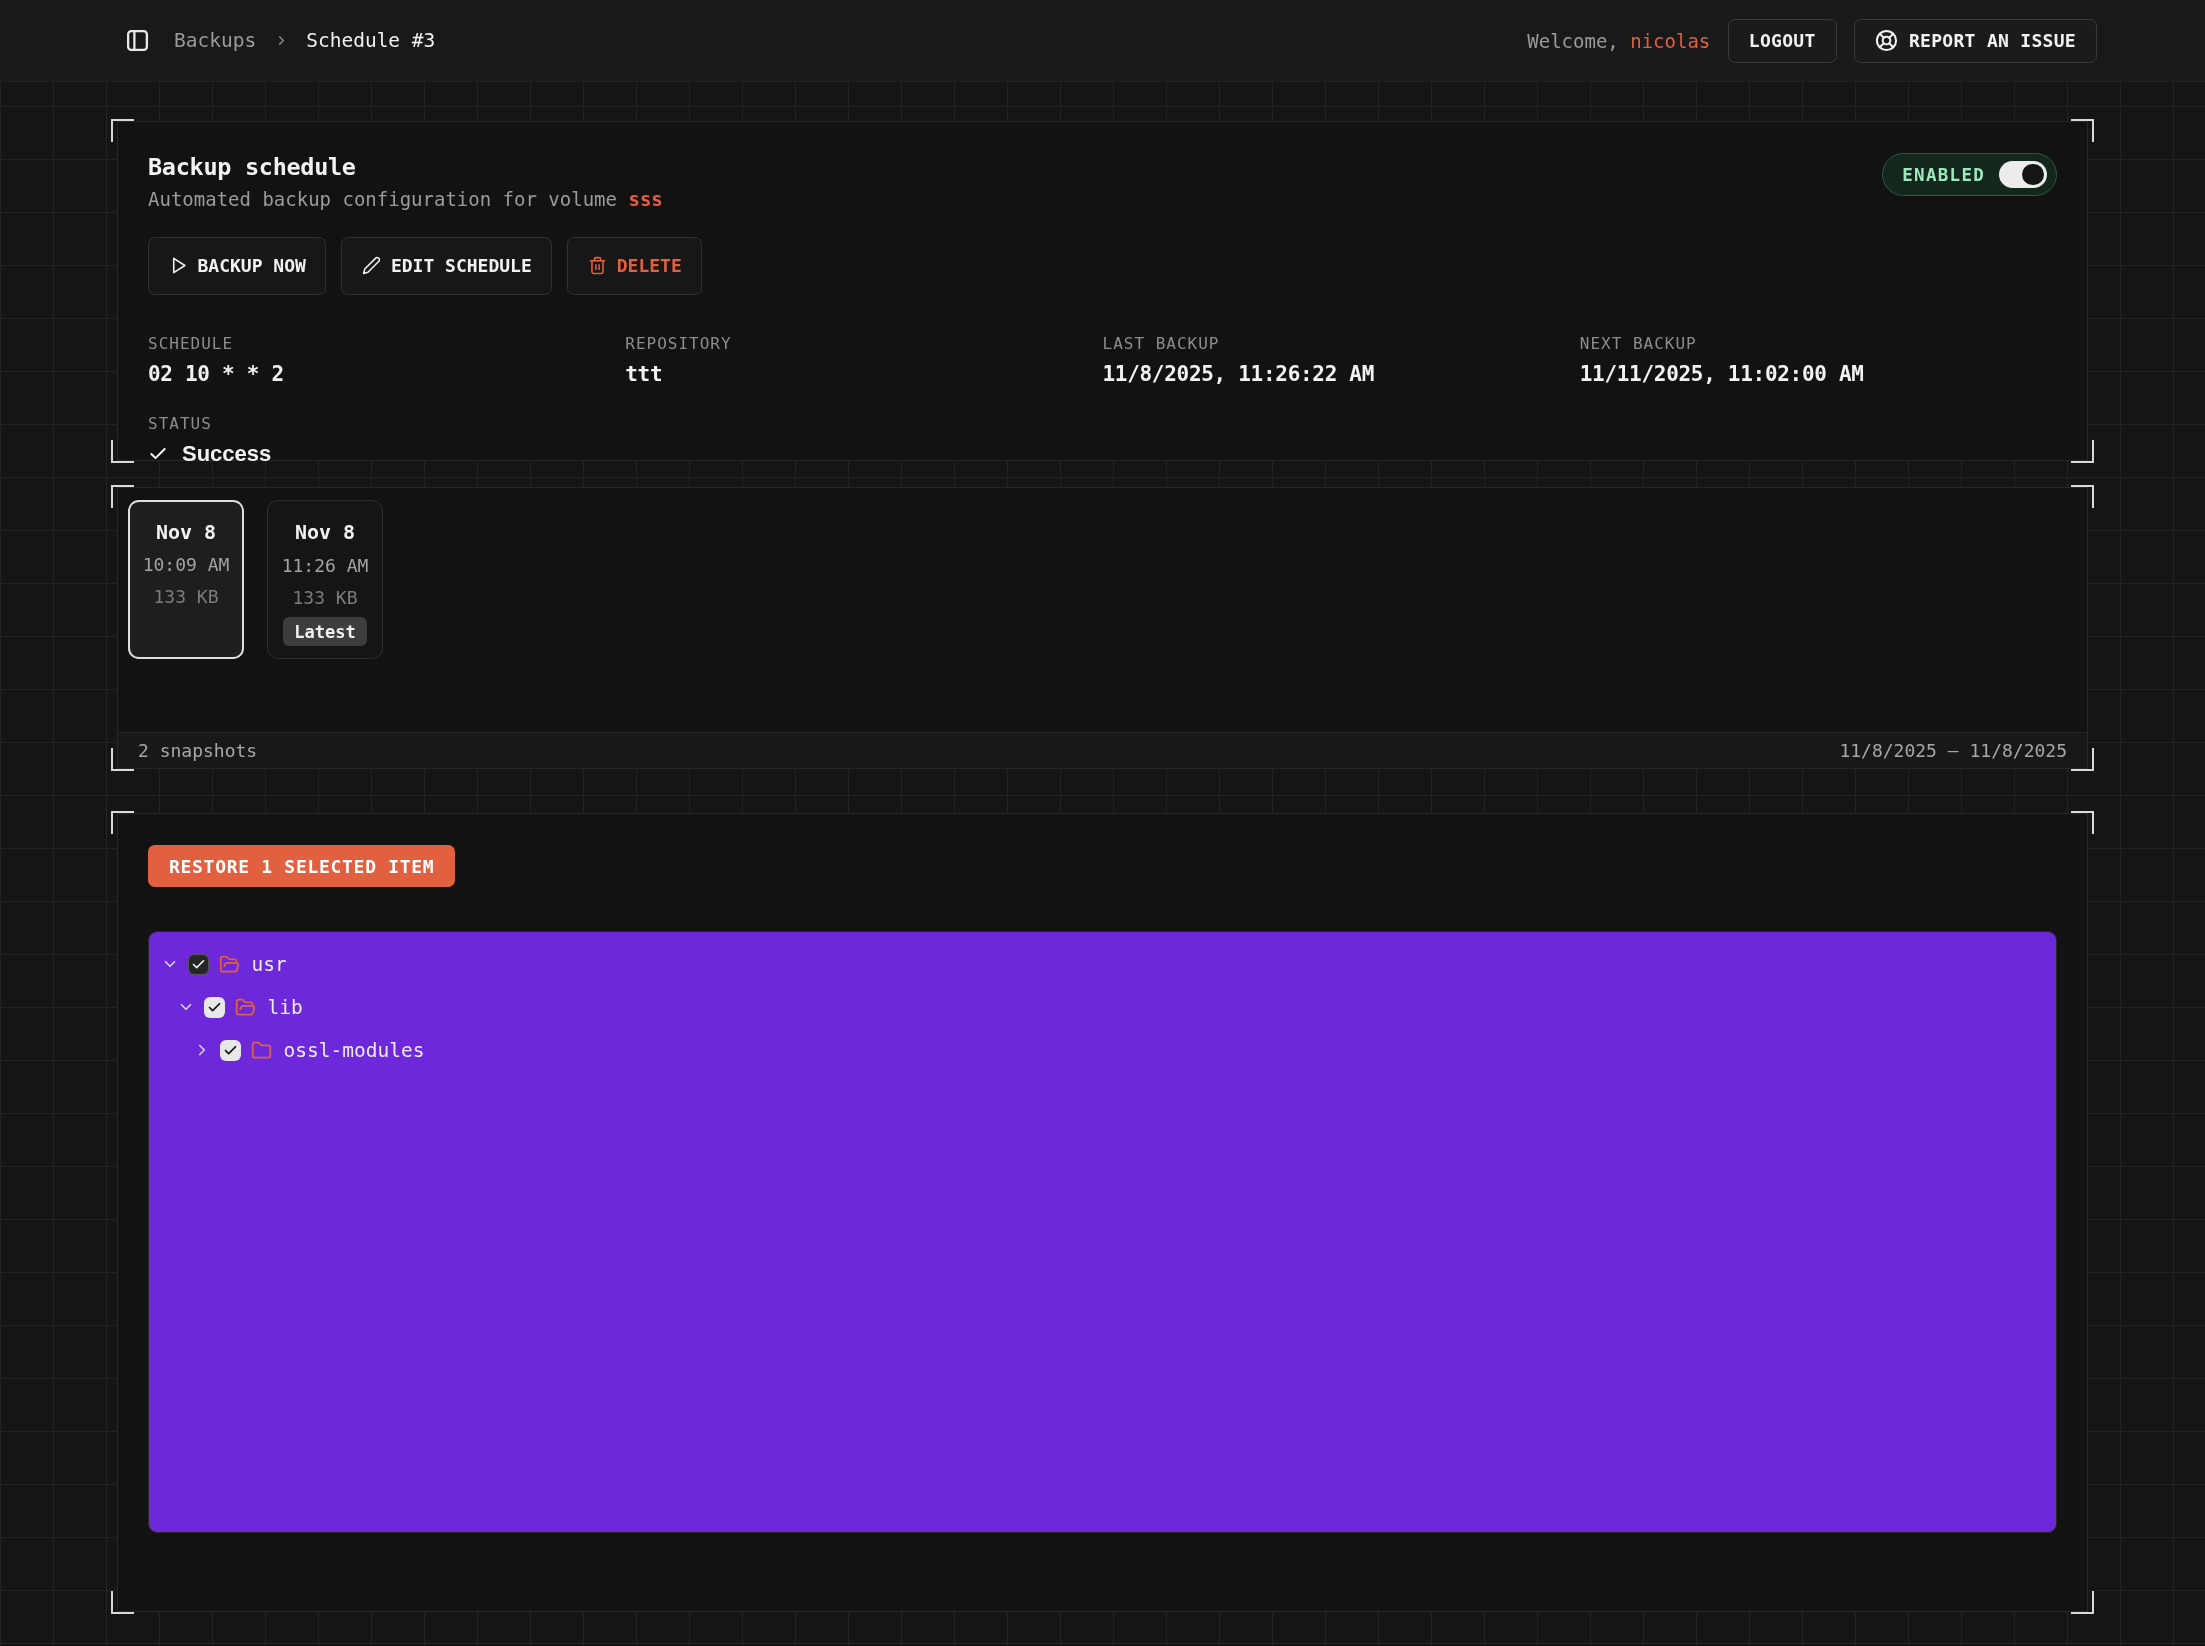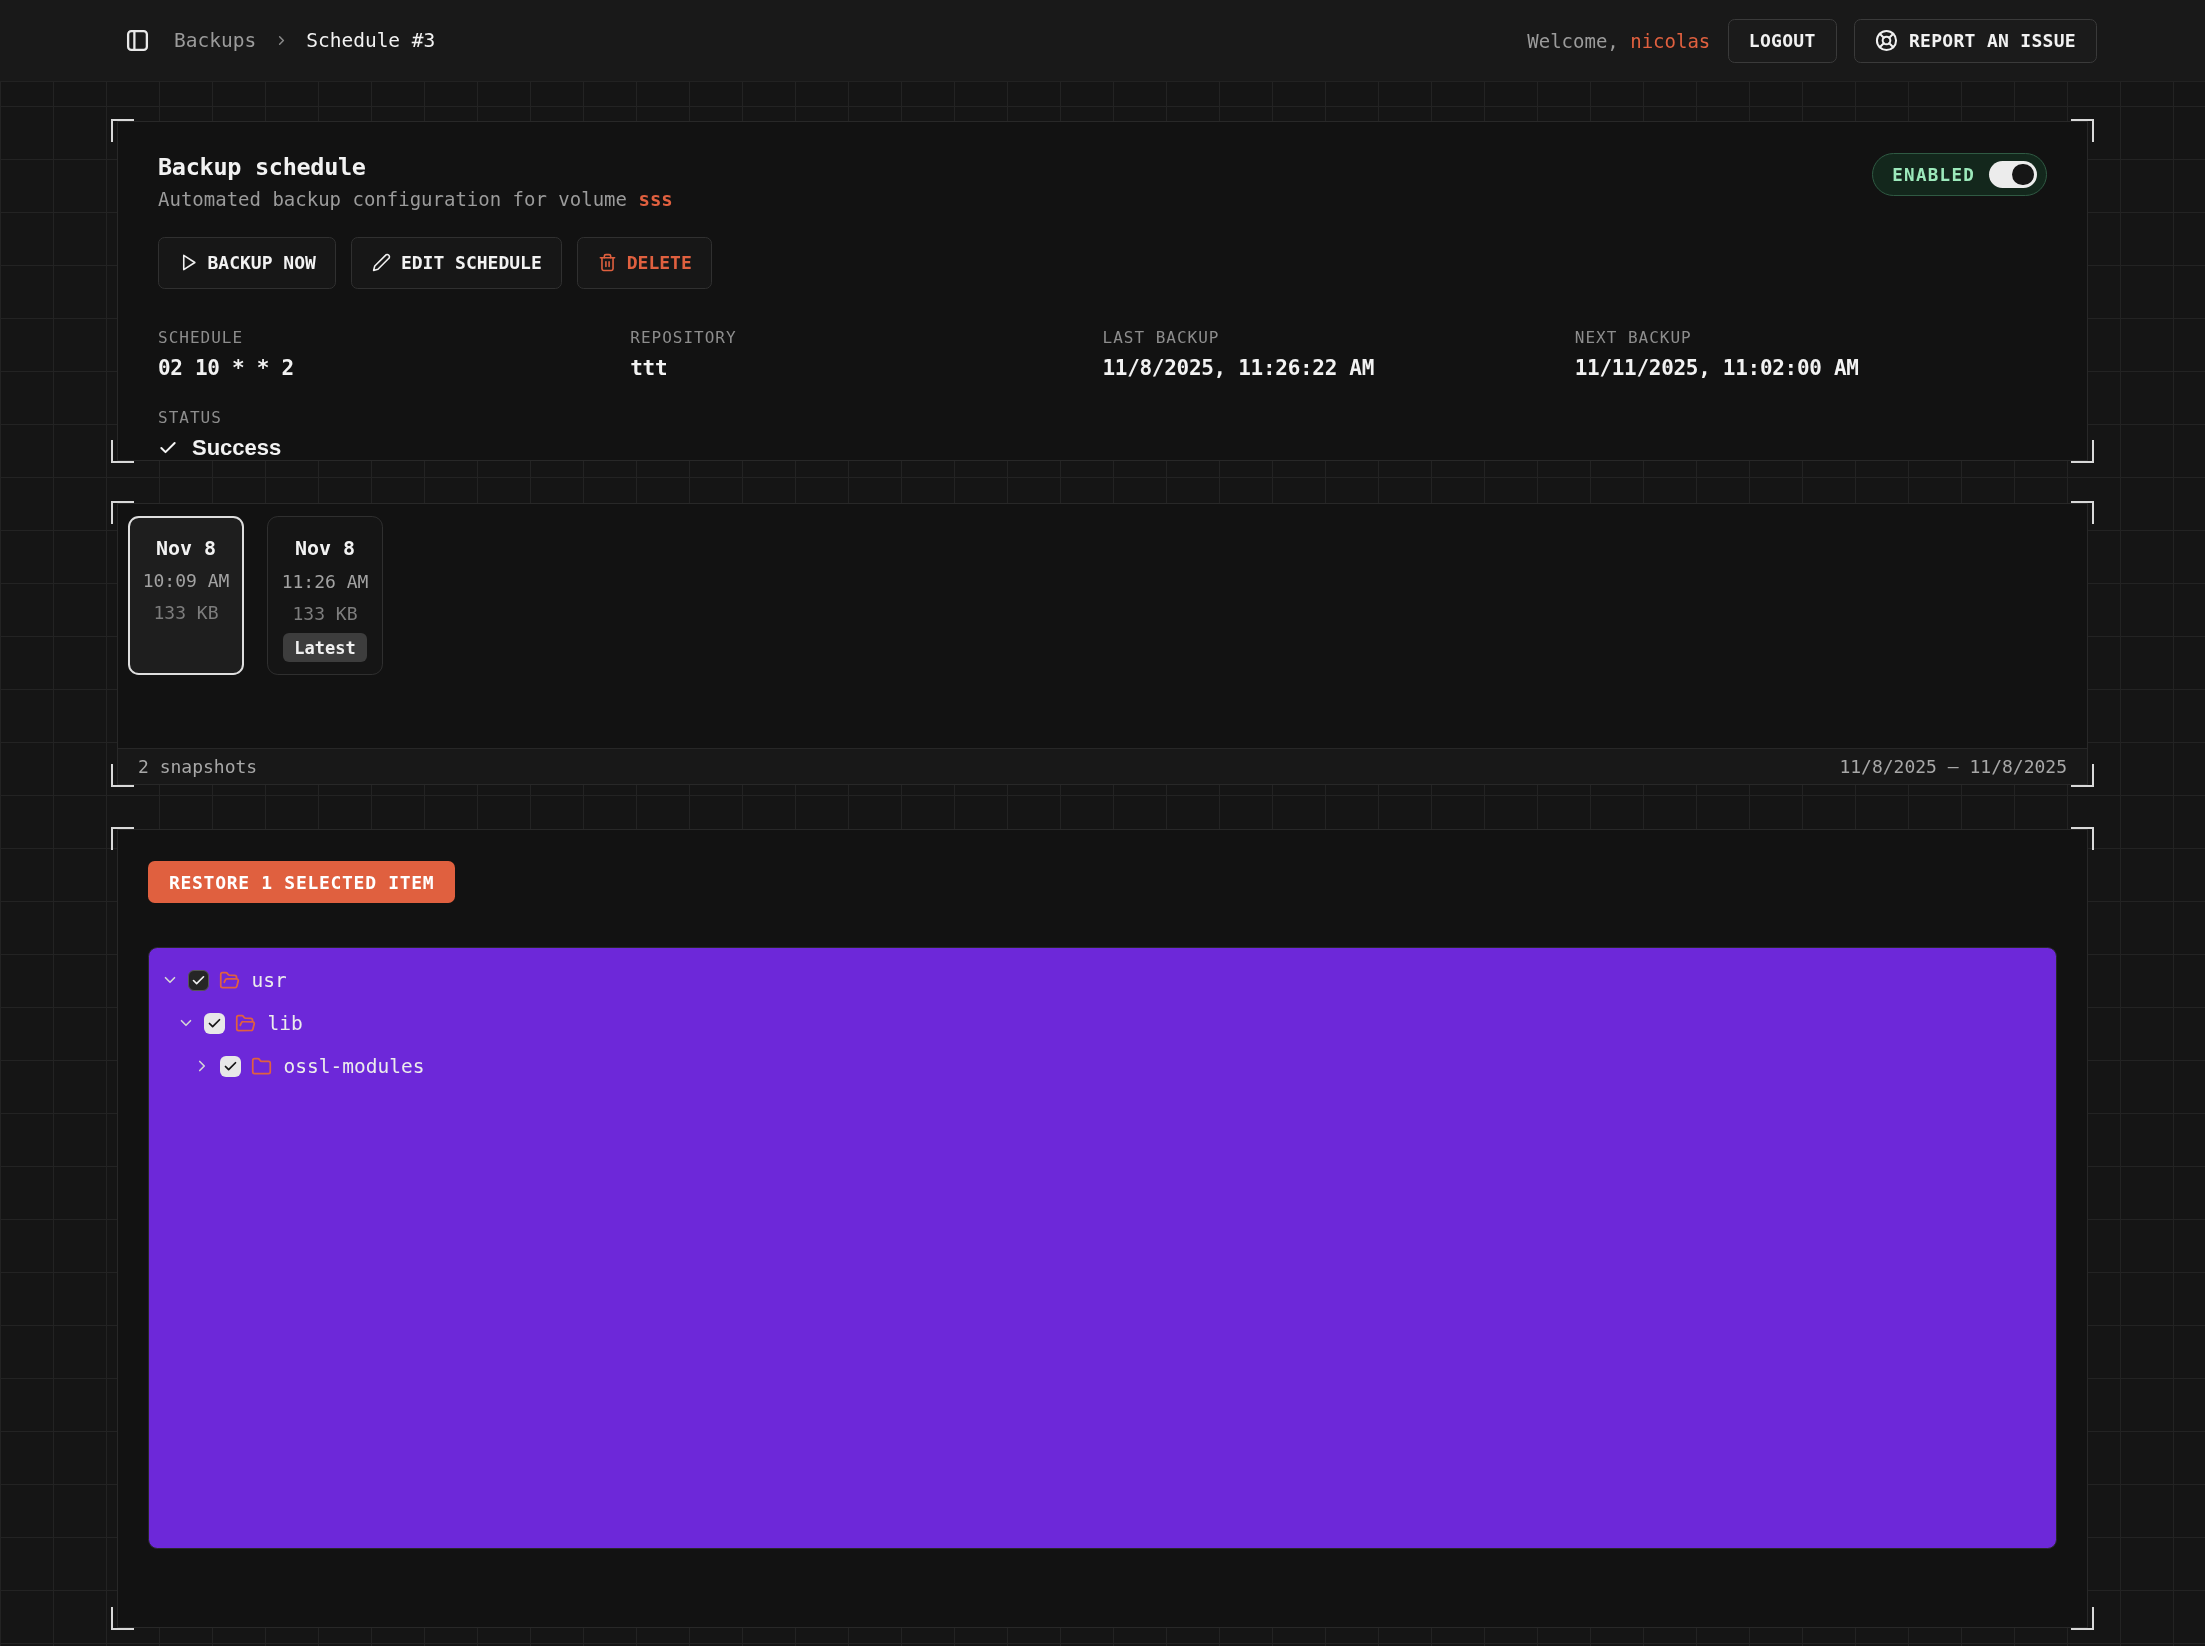--- a/index.html
+++ b/index.html
@@ -52,37 +52,37 @@
     position:relative; background:var(--card);
     border:1.3px solid var(--card-border);
   }
   .corner{position:absolute;width:23px;height:23px;pointer-events:none}
   .c-tl{top:-3.4px;left:-7.4px;border-top:2.7px solid var(--bracket);border-left:2.7px solid var(--bracket)}
   .c-tr{top:-3.4px;right:-7.4px;border-top:2.7px solid var(--bracket);border-right:2.7px solid var(--bracket)}
   .c-bl{bottom:-3.4px;left:-7.4px;border-bottom:2.7px solid var(--bracket);border-left:2.7px solid var(--bracket)}
   .c-br{bottom:-3.4px;right:-7.4px;border-bottom:2.7px solid var(--bracket);border-right:2.7px solid var(--bracket)}
 
   
-  .card-schedule{height:340px;padding:31px 40px;margin-bottom:42px}
+  .card-schedule{height:340px;padding:31px 30px;margin-bottom:26px}
   .sc-head{display:flex;justify-content:space-between;align-items:flex-start}
   .card-title{font-size:23.5px;font-weight:bold;letter-spacing:-0.3px}
   .card-sub{font-size:19px;color:var(--txt2);margin-top:6.7px}
   .card-sub .vol{color:var(--accent);font-weight:bold}
   .enabled-pill{
     display:flex;align-items:center;gap:13.5px;height:43px;padding:0 9.4px 0 19px;
     border:1.3px solid var(--green-border);background:var(--green-bg);
     border-radius:672px;cursor:pointer;
   }
   .enabled-label{color:var(--green-txt);font-size:17.5px;font-weight:bold;letter-spacing:1.3px}
   .toggle{position:relative;width:48px;height:27px;border-radius:13.5px;background:#ececec}
   .toggle .knob{position:absolute;top:2.7px;right:2.7px;width:21.5px;height:21.5px;border-radius:50%;background:#161616}
 
   .actions{display:flex;gap:15px;margin-top:27px}
   .act-btn{
-    display:flex;align-items:center;gap:10px;height:52px;padding:0 19.5px;
+    display:flex;align-items:center;gap:10px;height:58px;padding:0 19.5px;
     background:var(--btn-bg);border:1.3px solid var(--btn-border);border-radius:6.7px;
     color:var(--txt);font-family:inherit;font-size:18px;font-weight:bold;cursor:pointer;
   }
   .act-btn.danger{color:var(--accent)}
 
   .fields{display:grid;grid-template-columns:repeat(4,1fr);margin-top:39px}
   .f-label{font-size:16px;color:#8d8d8d;letter-spacing:1px}
   .f-value{font-size:21px;font-weight:bold;margin-top:9.4px;letter-spacing:-0.3px}
   .status-block{margin-top:28px}
   .status-line{display:flex;align-items:center;gap:14px;margin-top:8px}

